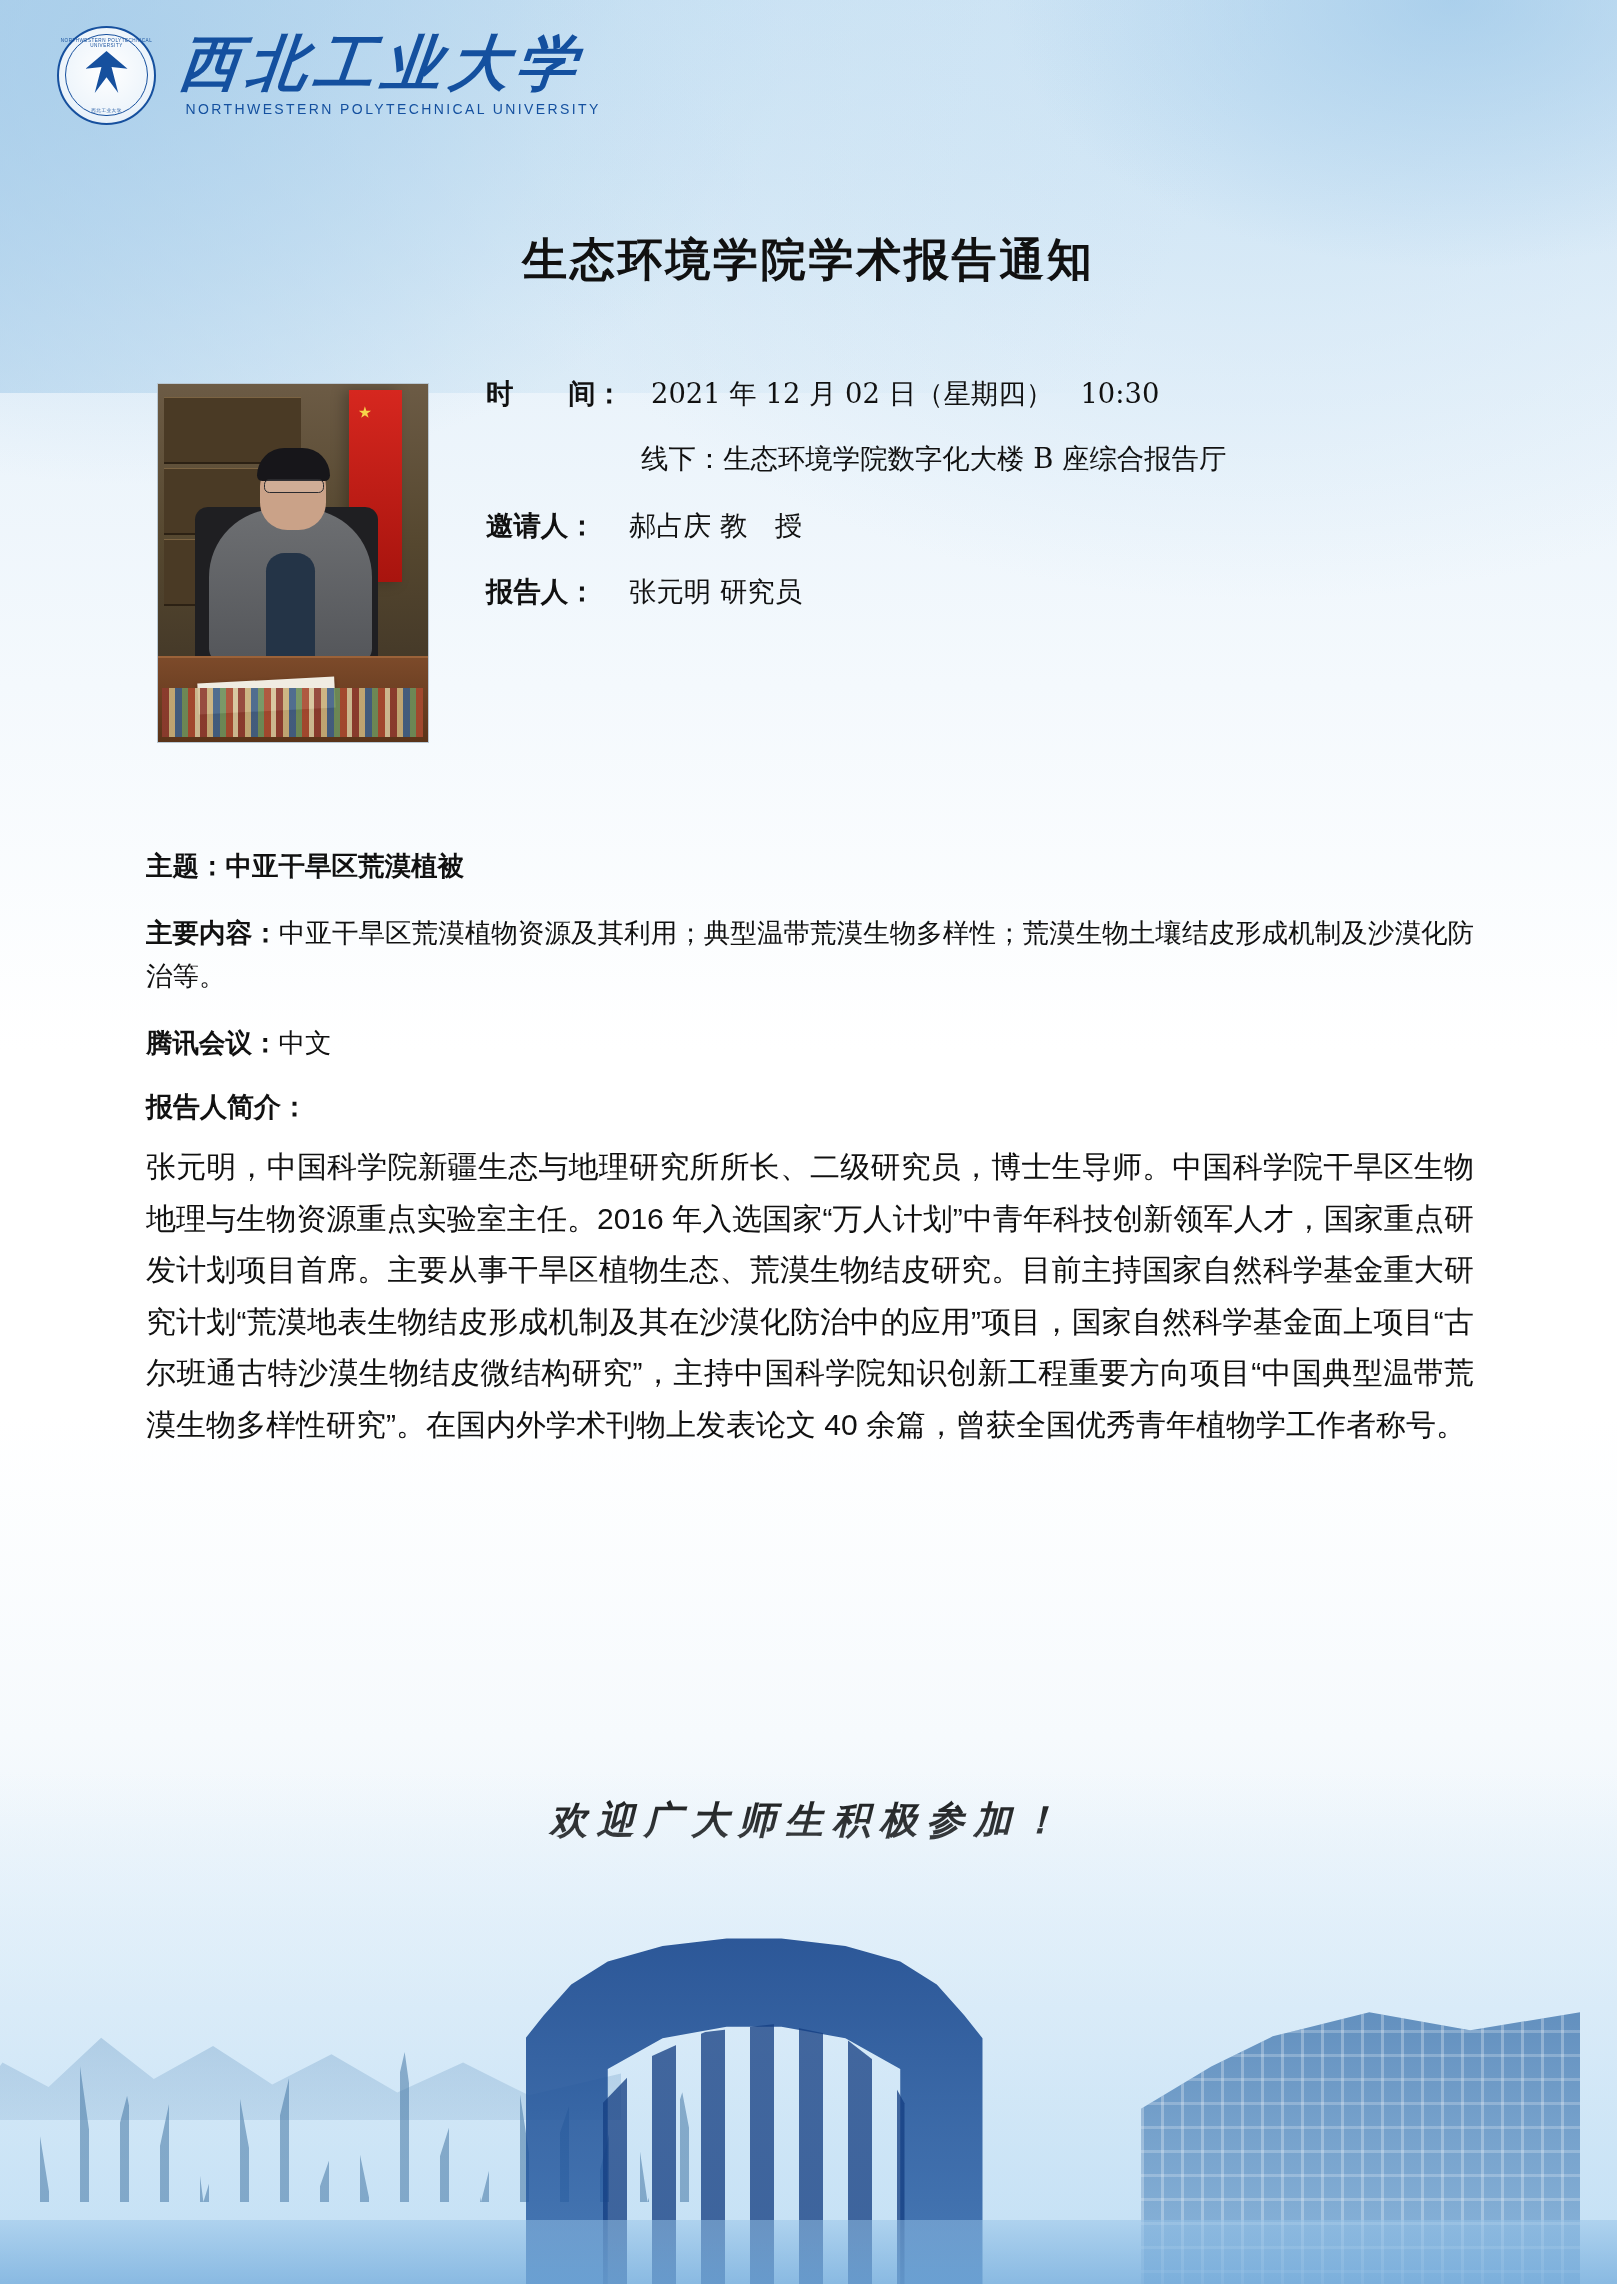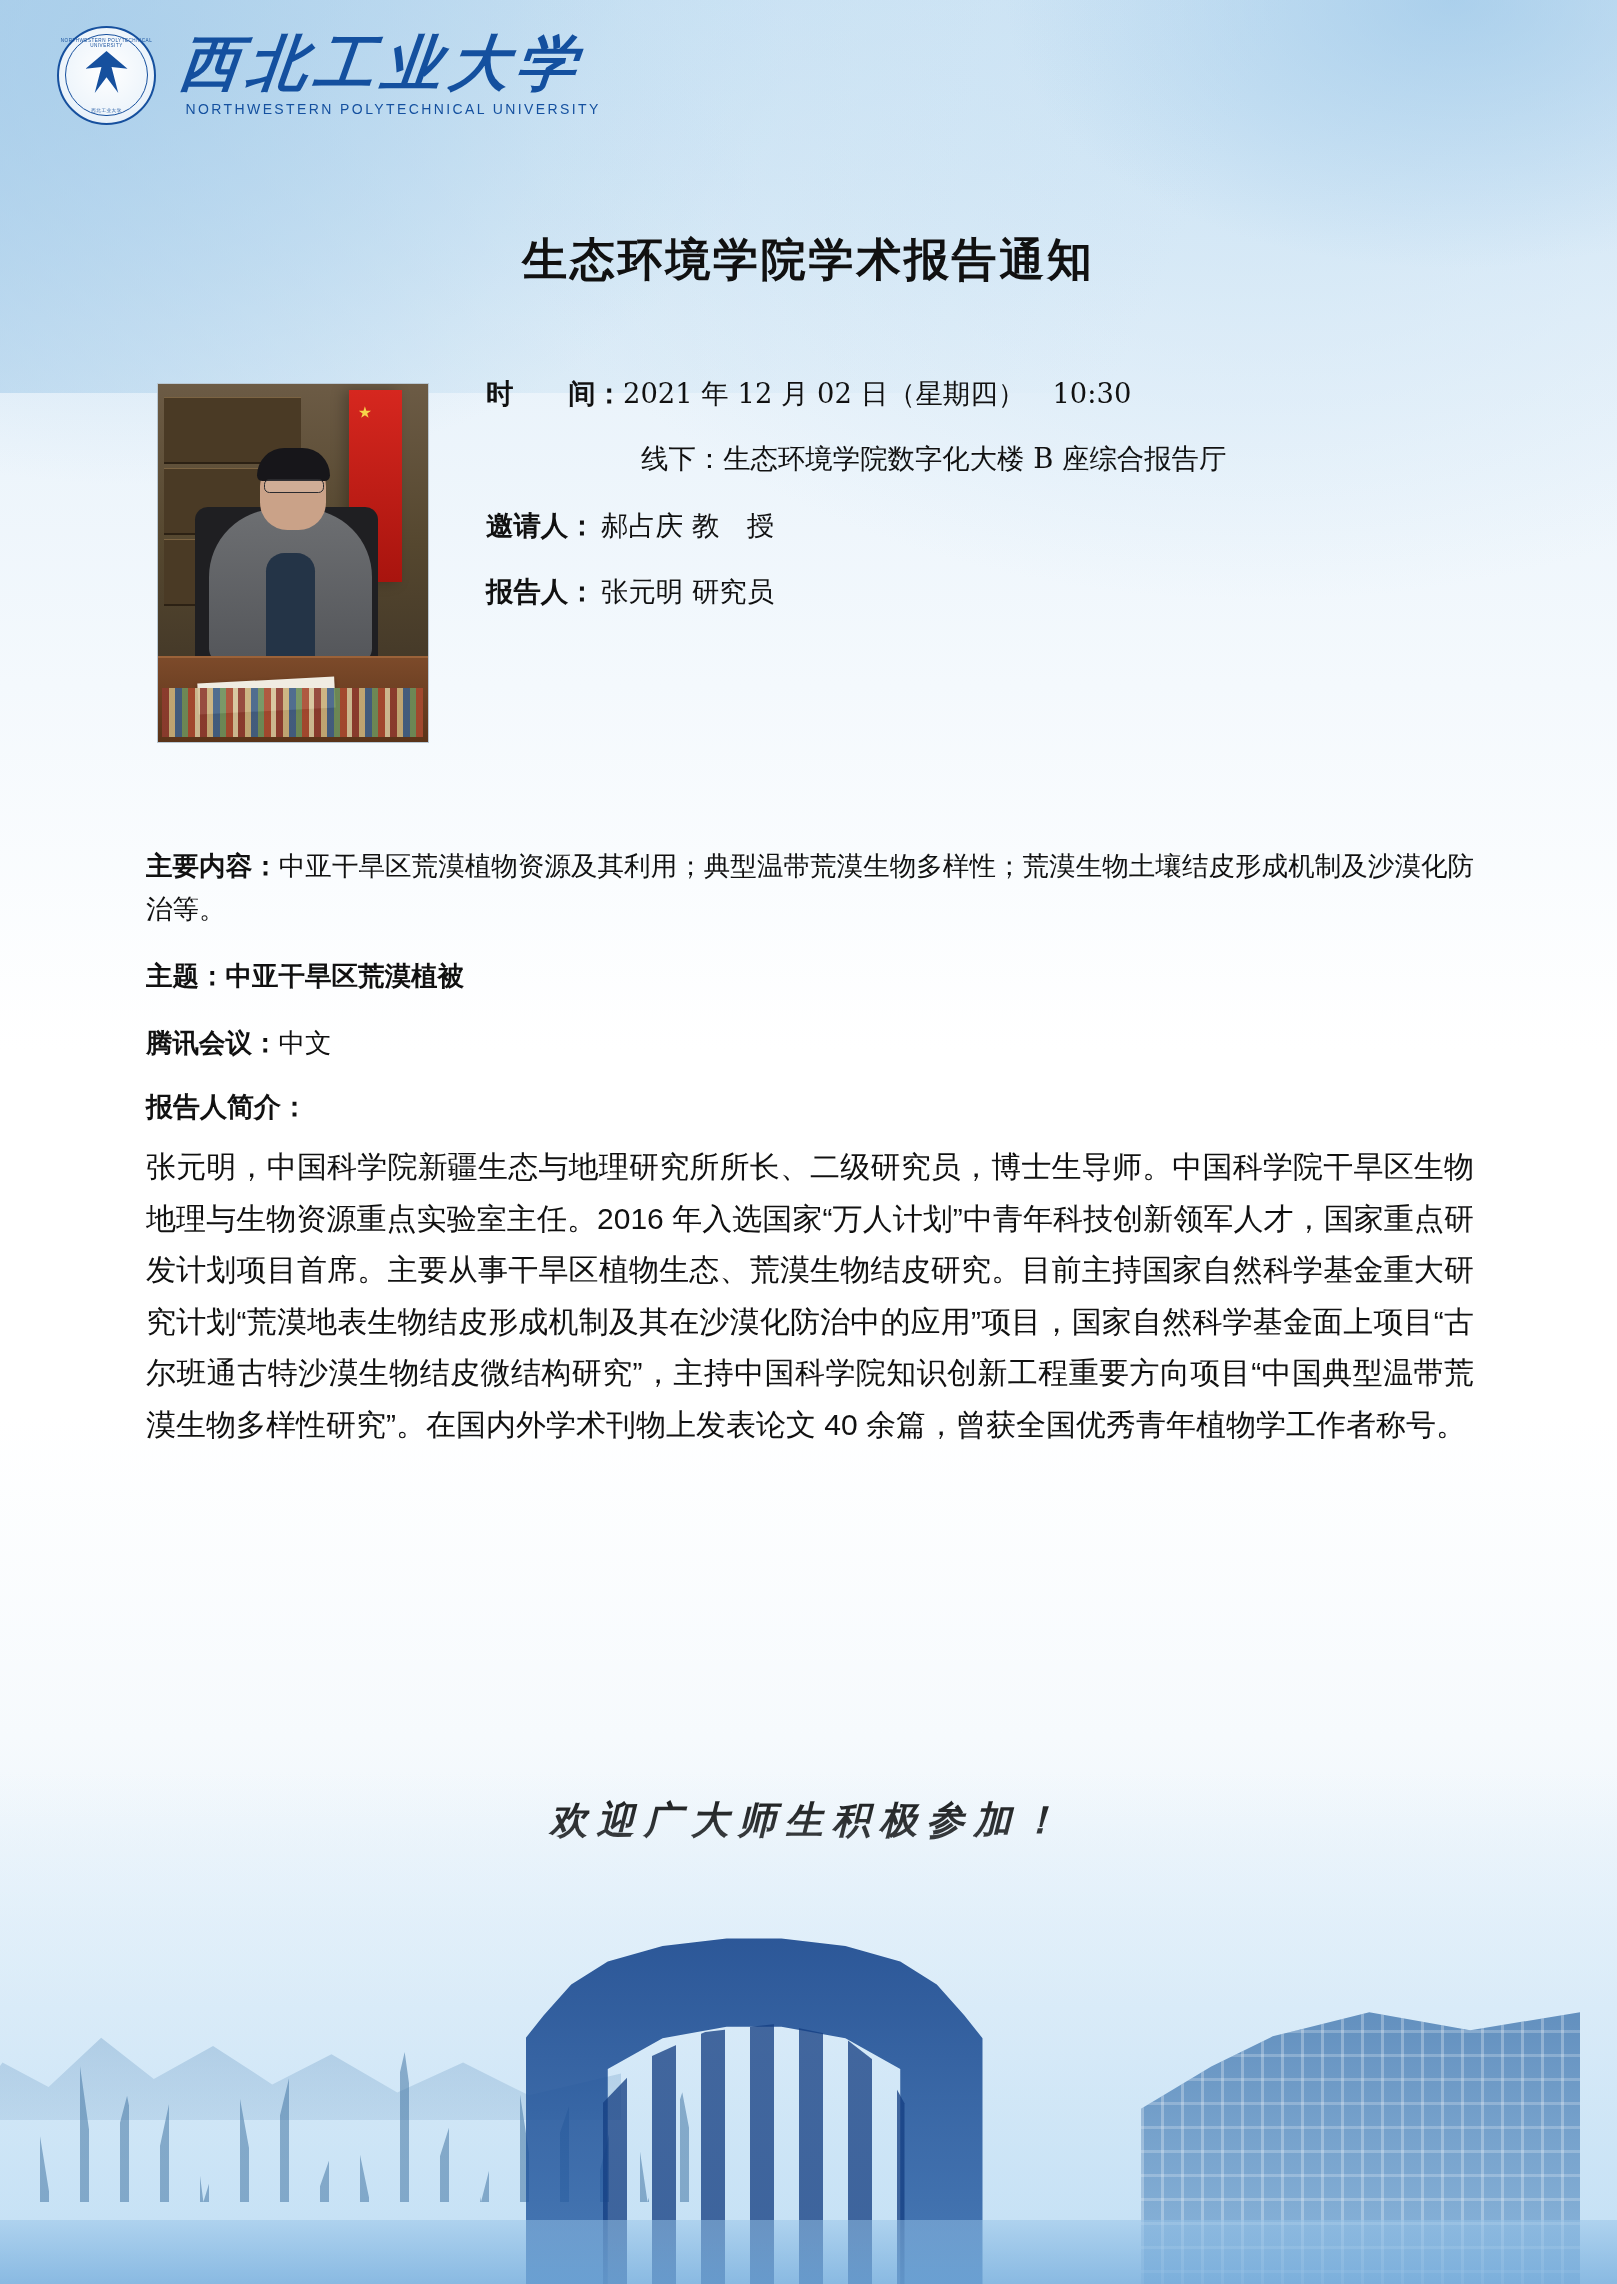--- a/index.html
+++ b/index.html
@@ -254,20 +254,21 @@
   .info-row {
     display: flex;
     align-items: baseline;
     font-size: 27.4px;
     font-weight: bold;
     color: #111;
     margin-bottom: 31px;
     line-height: 1.25;
     white-space: nowrap;
     font-family: "DejaVu Serif", "Liberation Serif", serif;
+    gap: 28px;
   }
   .info-row .lbl {
     display: inline-block;
     min-width: 115px;
   }
   .info-row .val { font-weight: normal; }
   .info-row.indent { padding-left: 155px; }
 
   
   .body-area {
@@ -435,26 +436,26 @@
       </div>
       <div class="info-row">
         <span class="lbl">报告人：</span>
         <span class="val">张元明 研究员</span>
       </div>
     </div>
   </div>
 
   <div class="body-area">
 
+    <div class="blk topic">
+      <b>主题：</b><span>中亚干旱区荒漠植被</span>
+    </div>
+
     <div class="blk">
       <b>主要内容：</b><span>中亚干旱区荒漠植物资源及其利用；典型温带荒漠生物多样性；荒漠生物土壤结皮形成机制及沙漠化防治等。</span>
-    </div>
-
-    <div class="blk topic">
-      <b>主题：</b><span>中亚干旱区荒漠植被</span>
     </div>
 
     <div class="blk">
       <b>腾讯会议：</b><span>中文</span>
     </div>
 
     <div class="bio-head">报告人简介：</div>
     <div class="bio-text">张元明，中国科学院新疆生态与地理研究所所长、二级研究员，博士生导师。中国科学院干旱区生物地理与生物资源重点实验室主任。2016 年入选国家“万人计划”中青年科技创新领军人才，国家重点研发计划项目首席。主要从事干旱区植物生态、荒漠生物结皮研究。目前主持国家自然科学基金重大研究计划“荒漠地表生物结皮形成机制及其在沙漠化防治中的应用”项目，国家自然科学基金面上项目“古尔班通古特沙漠生物结皮微结构研究”，主持中国科学院知识创新工程重要方向项目“中国典型温带荒漠生物多样性研究”。在国内外学术刊物上发表论文 40 余篇，曾获全国优秀青年植物学工作者称号。</div>
   </div>
 

